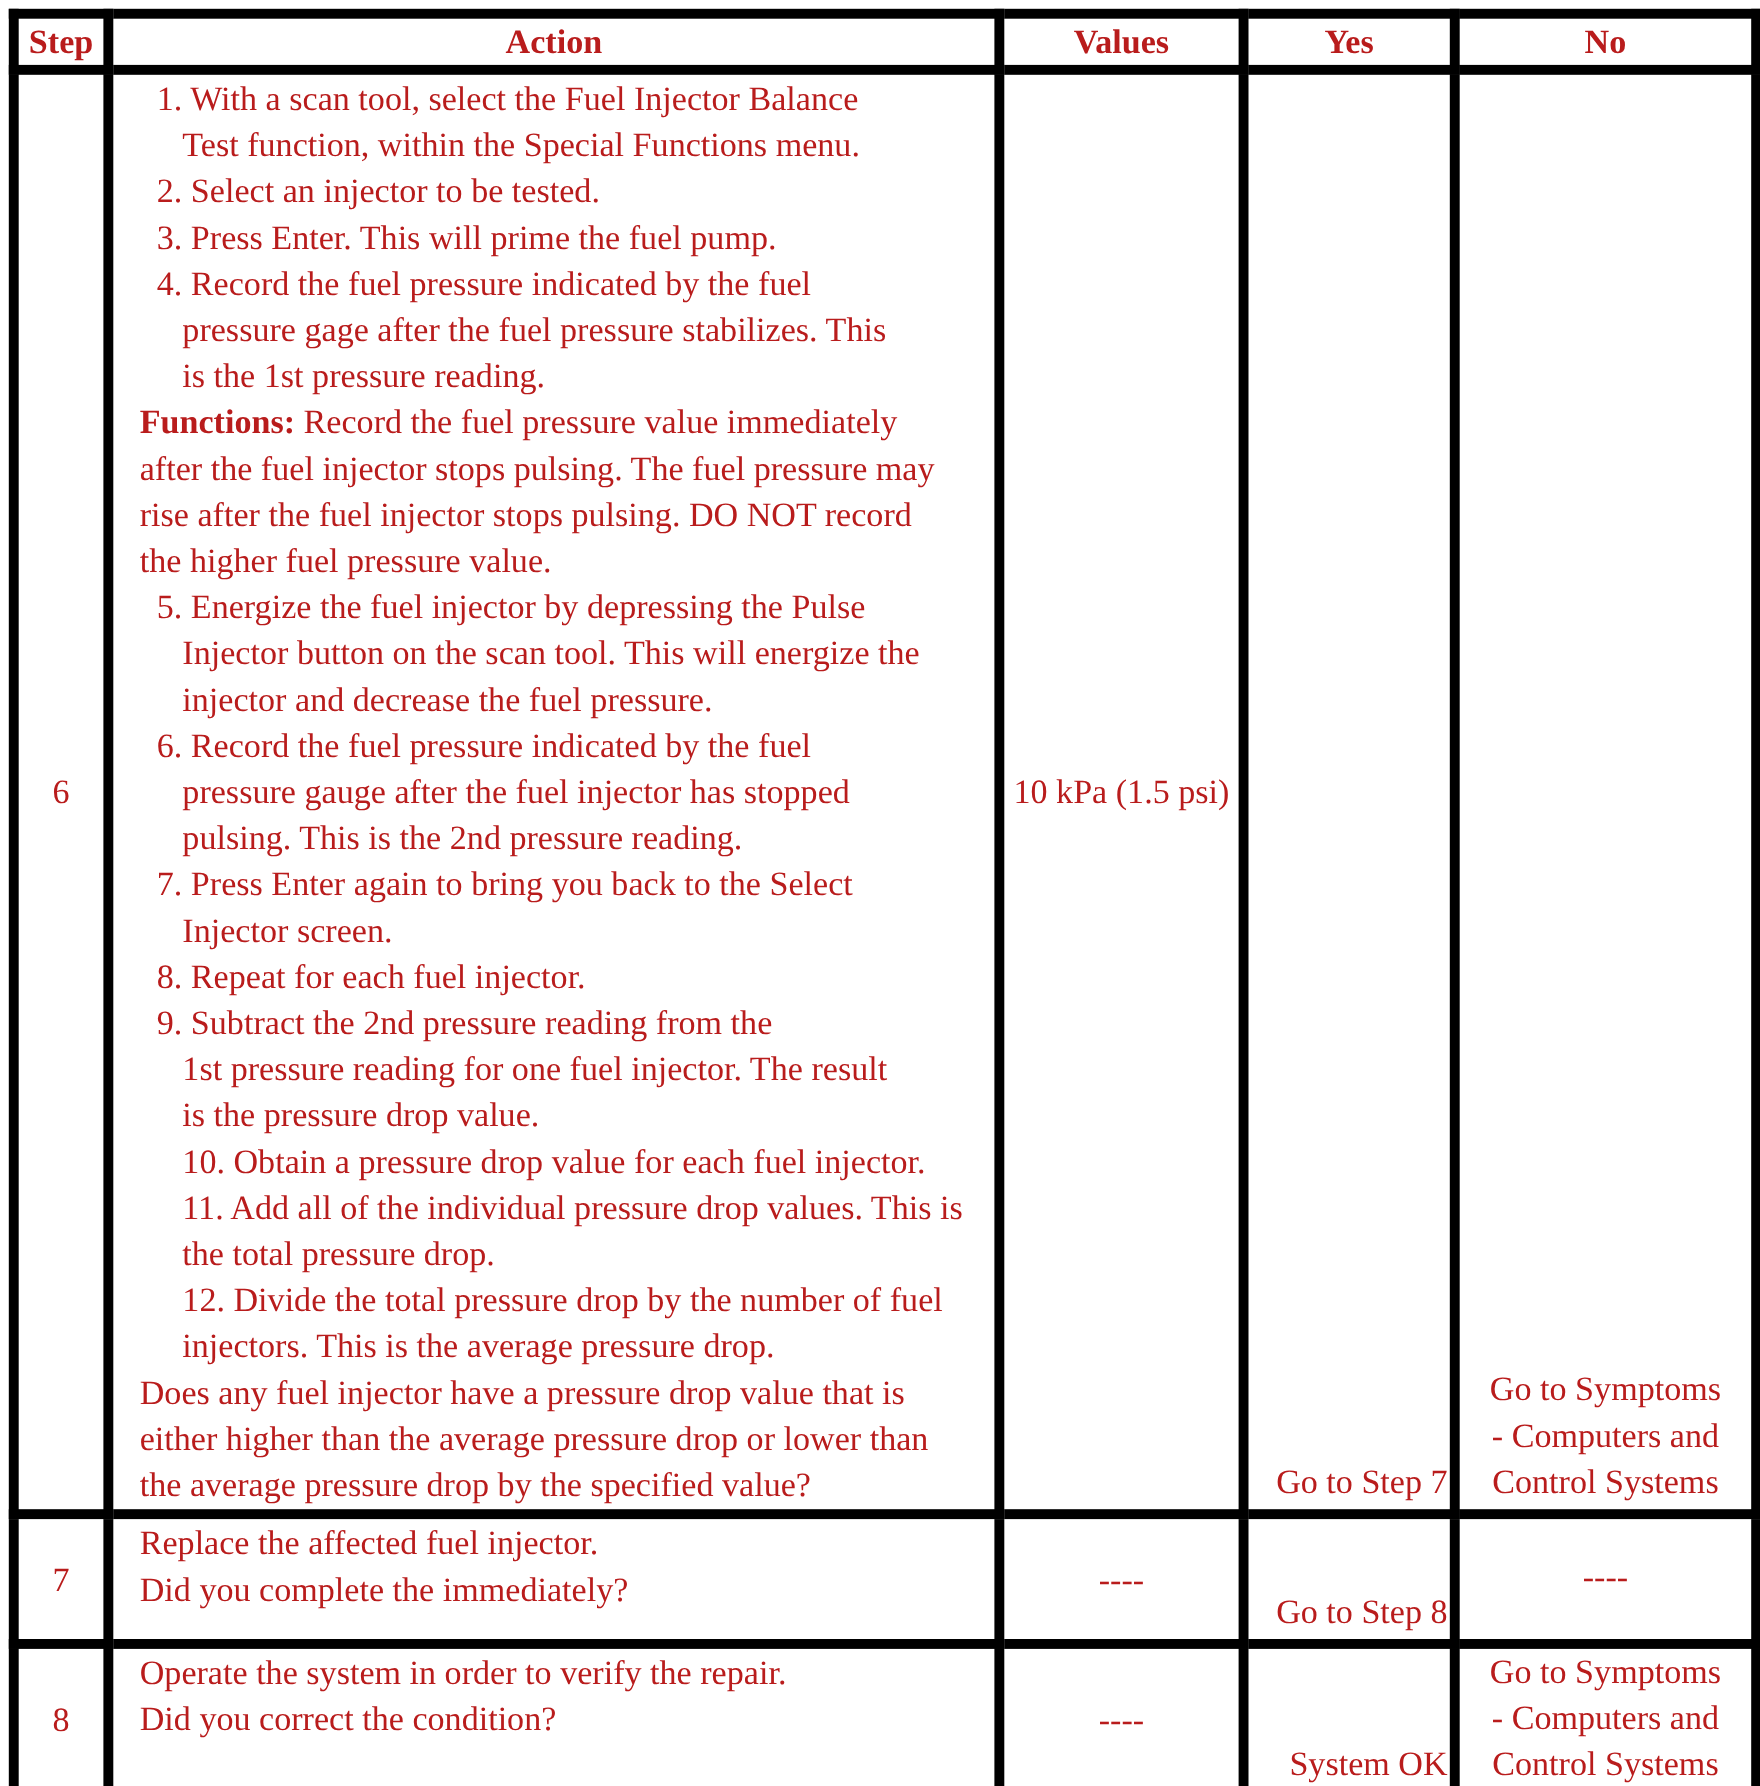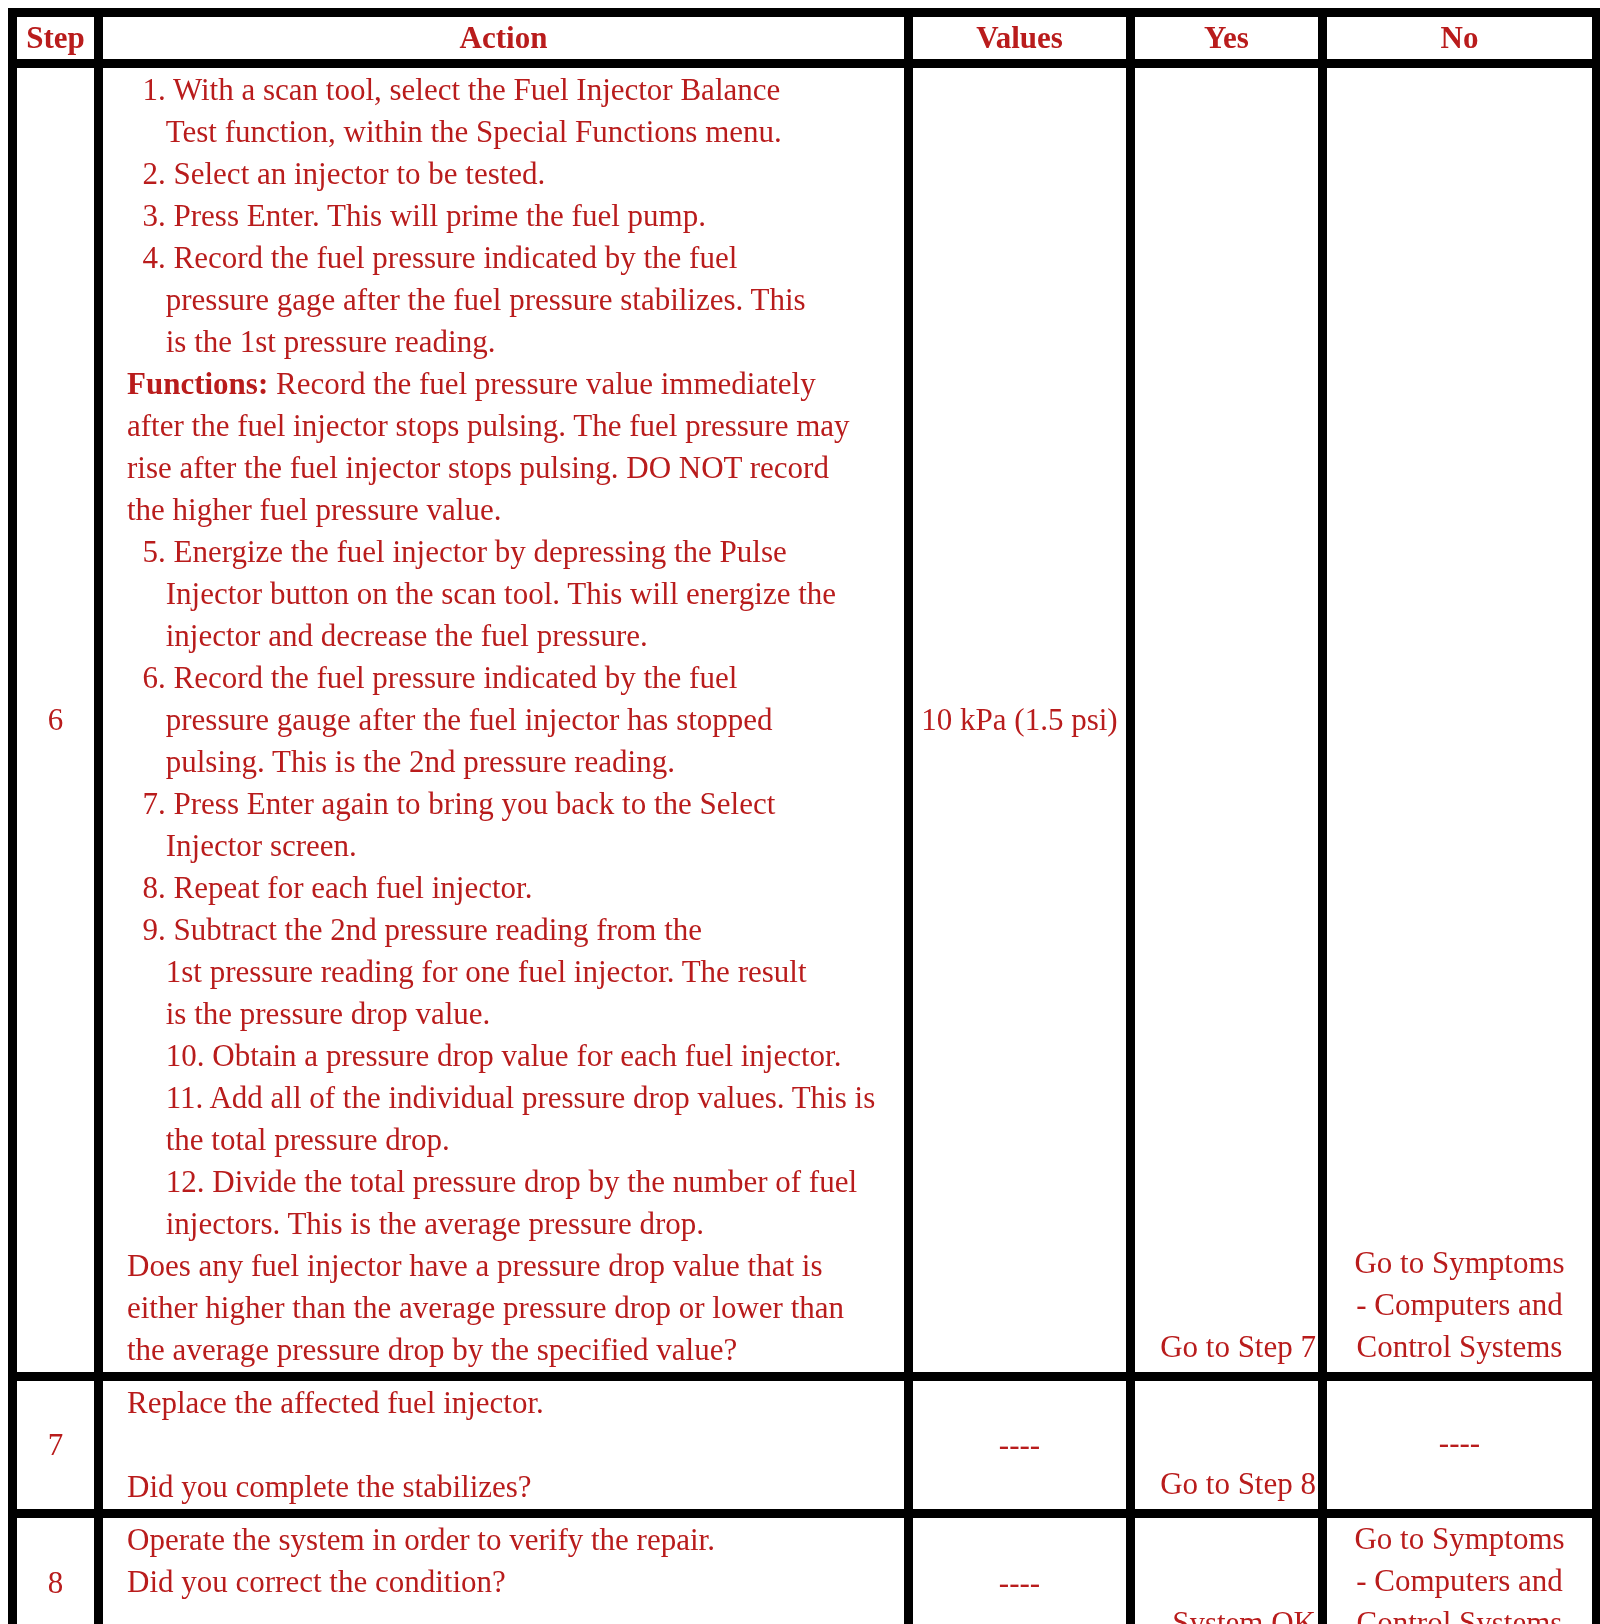--- a/index.html
+++ b/index.html
@@ -61,21 +61,20 @@
   }
   td.no-cell.center-v, td.values-cell.center-v, td.no-cell.center-v, td.dash-v {
     vertical-align: middle;
   }
   .pre {
     white-space: pre-wrap;
   }
   .italic {
   }
   .row7-action .first-line {
-    margin-bottom: 42px; 
   }
   tr.row-7 { height: 118px; }
   tr.row-8 { height: 122px; }
 </style>
 </head>
 <body>
 
 <table class="diag">
   <colgroup>
     <col style="width:86px">
@@ -139,21 +138,21 @@
       <div class="pre italic">Go to Symptoms
 - Computers and
 Control Systems</div>
     </td>
   </tr>
 
   <tr class="row-7">
     <td class="step-cell">7</td>
     <td class="action-cell row7-action">
       <div class="first-line">Replace the affected fuel injector.</div>
-      <div>Did you complete the stabilizes?</div>
+      <div>Did you complete the immediately?</div>
     </td>
     <td class="values-cell">
       <div>----</div>
     </td>
     <td class="yes-cell">
       <div class="pre italic">Go to Step 8</div>
     </td>
     <td class="no-cell center-v">
       <div>----</div>
     </td>

